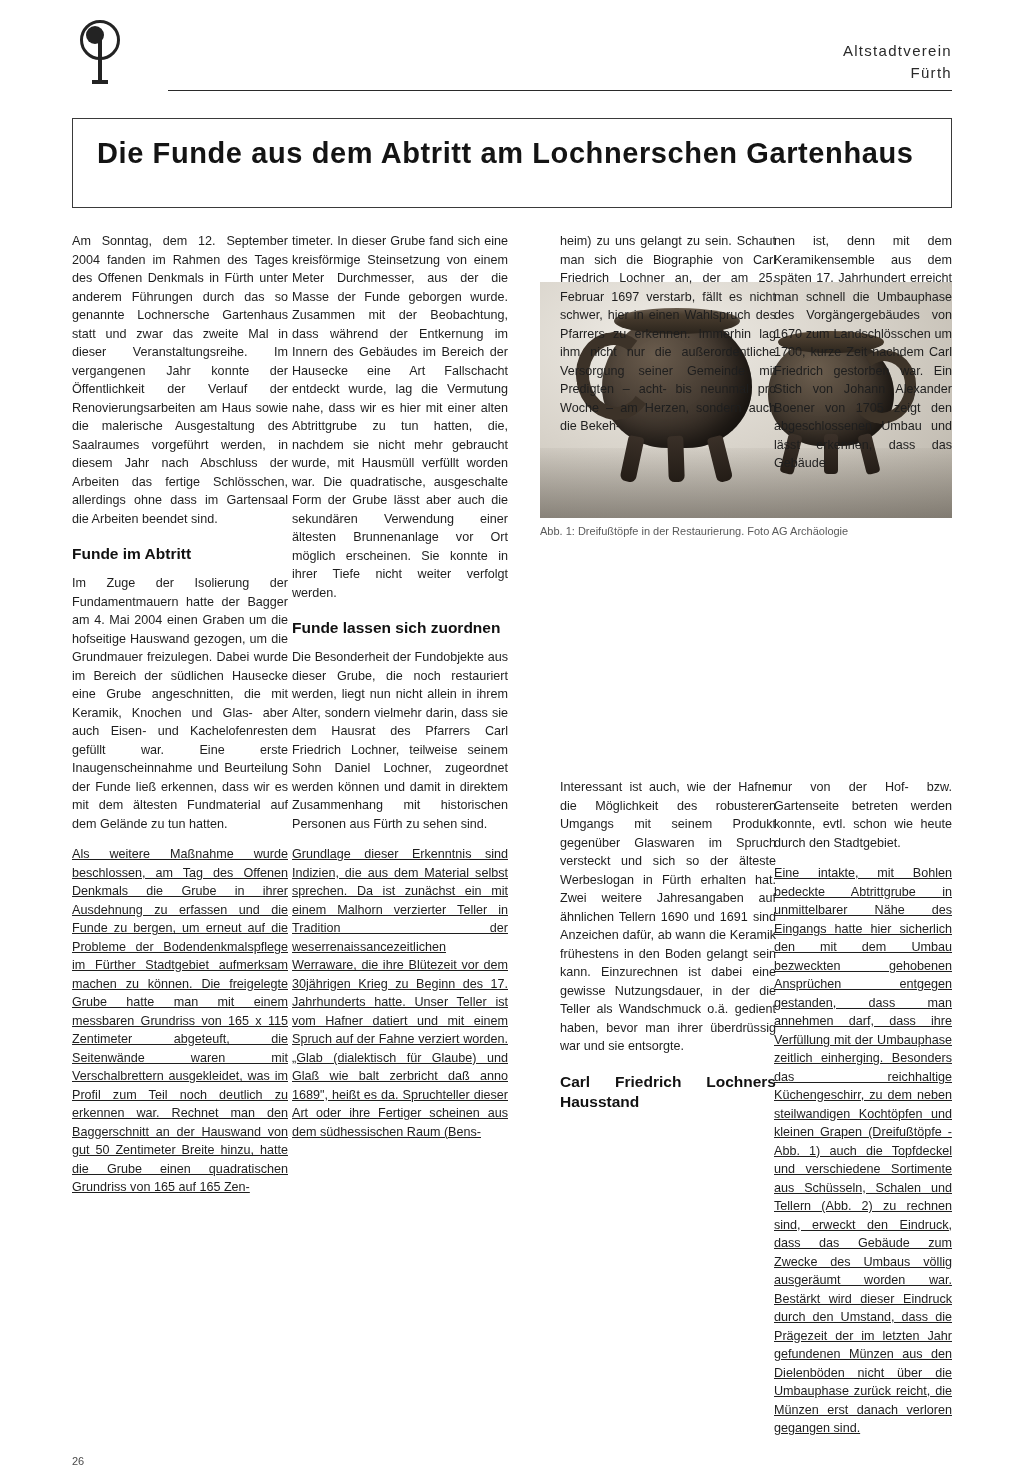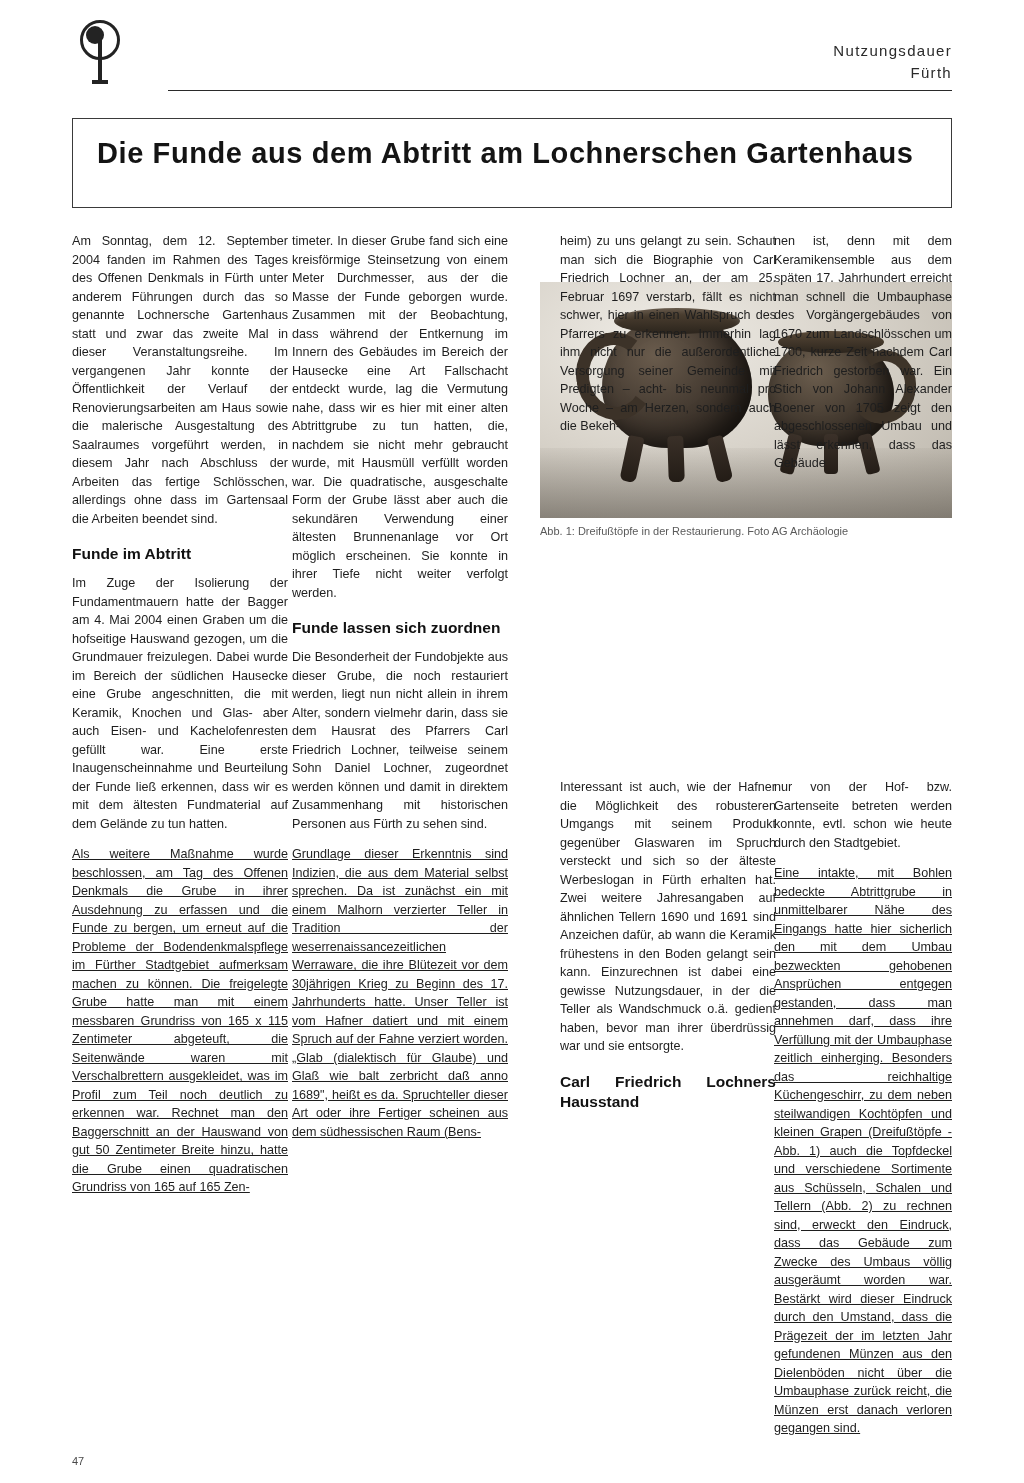--- a/index.html
+++ b/index.html
@@ -278,21 +278,21 @@
 <div class="page">
 
   <div class="masthead">
     <div class="logo">
       <div class="ring"></div>
       <div class="dot"></div>
       <div class="stem"></div>
       <div class="foot"></div>
     </div>
     <div class="masthead-text">
-      <div>Nutzungsdauer</div>
+      <div>Altstadtverein</div>
       <div>Fürth</div>
     </div>
     <div class="masthead-rule"></div>
   </div>
 
   <div class="title-box">
     <h1>Die Funde aus dem Abtritt am Lochnerschen Gartenhaus</h1>
   </div>
 
   <div class="figure">
@@ -344,14 +344,14 @@
     <div class="col c4" style="height:264px; overflow:hidden;">
       <p>nen ist, denn mit dem Keramikensemble aus dem späten 17. Jahrhundert erreicht man schnell die Umbauphase des Vorgängergebäudes von 1670 zum Landschlösschen um 1700, kurze Zeit nachdem Carl Friedrich gestorben war. Ein Stich von Johann Alexander Boener von 1705 zeigt den abgeschlossenen Umbau und lässt erkennen, dass das Gebäude</p>
     </div>
     <div class="col c4 lower" style="top:546px;">
       <p>nur von der Hof- bzw. Gartenseite betreten werden konnte, evtl. schon wie heute durch den Stadtgebiet.</p>
       <p>Eine intakte, mit Bohlen bedeckte Abtrittgrube in unmittelbarer Nähe des Eingangs hatte hier sicherlich den mit dem Umbau bezweckten gehobenen Ansprüchen entgegen gestanden, dass man annehmen darf, dass ihre Verfüllung mit der Umbauphase zeitlich einherging. Besonders das reichhaltige Küchengeschirr, zu dem neben steilwandigen Kochtöpfen und kleinen Grapen (Dreifußtöpfe - Abb. 1) auch die Topfdeckel und verschiedene Sortimente aus Schüsseln, Schalen und Tellern (Abb. 2) zu rechnen sind, erweckt den Eindruck, dass das Gebäude zum Zwecke des Umbaus völlig ausgeräumt worden war. Bestärkt wird dieser Eindruck durch den Umstand, dass die Prägezeit der im letzten Jahr gefundenen Münzen aus den Dielenböden nicht über die Umbauphase zurück reicht, die Münzen erst danach verloren gegangen sind.</p>
     </div>
 
   </div>
 
-  <div class="page-number">47</div>
+  <div class="page-number">26</div>
 </div>
 
 </body></html>

